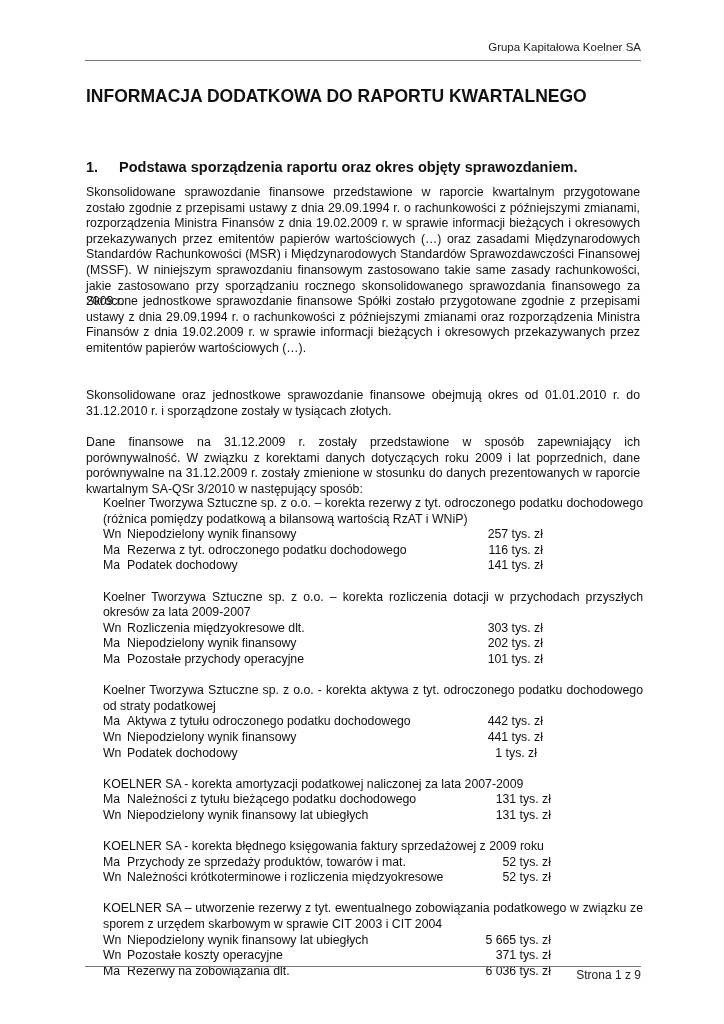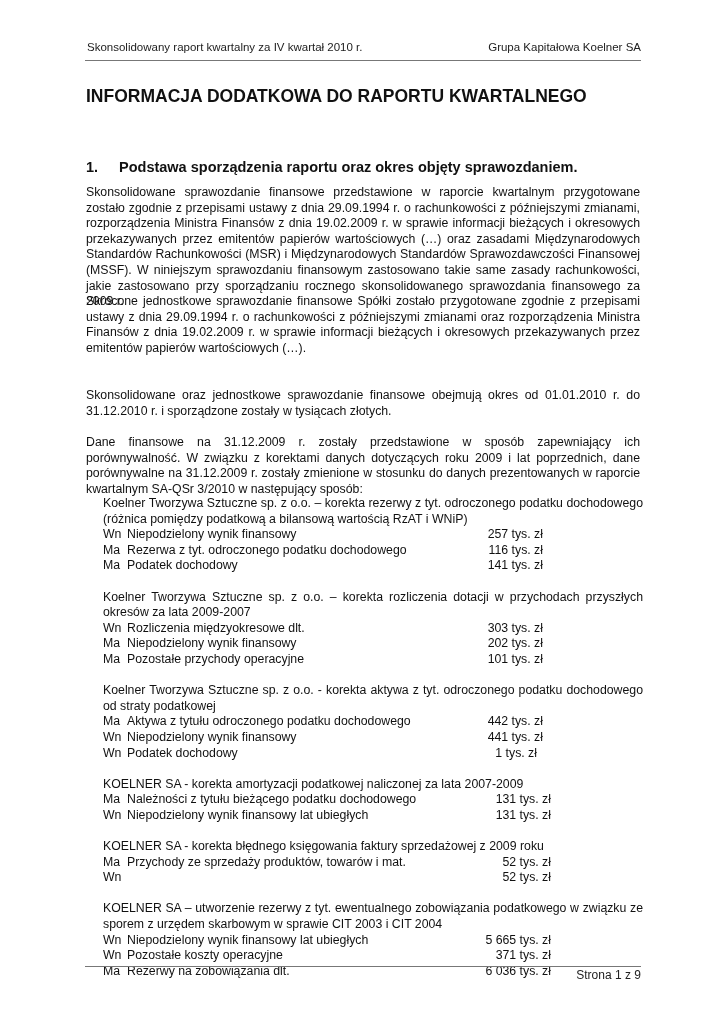--- a/index.html
+++ b/index.html
@@ -29,21 +29,20 @@
 
   .ftr-line { position: absolute; left: 85px; width: 556px; top: 966px; height: 0; border-top: 1.5px solid #777; }
   .ftr { position: absolute; right: 83px; top: 968px; font-family: Liberation Sans, sans-serif; font-size: 12px; color: #222; }
 </style>
 </head>
 <body>
 
 <div class="page">
 
   <div class="hdr">
-    <span class="l">Skonsolidowany raport kwartalny za IV kwartał 2010 r.</span>
     <span class="r">Grupa Kapitałowa Koelner SA</span>
   </div>
   <div class="hdr-line"></div>
 
   <div class="title">
     <div>INFORMACJA DODATKOWA DO RAPORTU KWARTALNEGO</div>
   </div>
 
   <div class="sec">
     <span class="num">1.</span><span>Podstawa sporządzenia raportu oraz okres objęty sprawozdaniem.</span>
@@ -129,20 +128,21 @@
 
     <div class="block">
       <div class="desc">KOELNER SA - korekta błędnego księgowania faktury sprzedażowej z 2009 roku</div>
       <div class="row">
           <span class="side">Ma</span>
           <span class="acc">Przychody ze sprzedaży produktów, towarów i mat.</span>
           <span class="amt w2">52 tys. zł</span>
         </div>
       <div class="row">
           <span class="side">Wn</span>
+          <span class="acc">Należności krótkoterminowe i rozliczenia międzyokresowe</span>
           <span class="amt w2">52 tys. zł</span>
         </div>
     </div>
 
     <div class="block">
       <div class="desc">KOELNER SA – utworzenie rezerwy z tyt. ewentualnego zobowiązania podatkowego w związku ze sporem z urzędem skarbowym w sprawie CIT 2003 i CIT 2004</div>
       <div class="row">
           <span class="side">Wn</span>
           <span class="acc">Niepodzielony wynik finansowy lat ubiegłych</span>
           <span class="amt w2">5 665 tys. zł</span>

